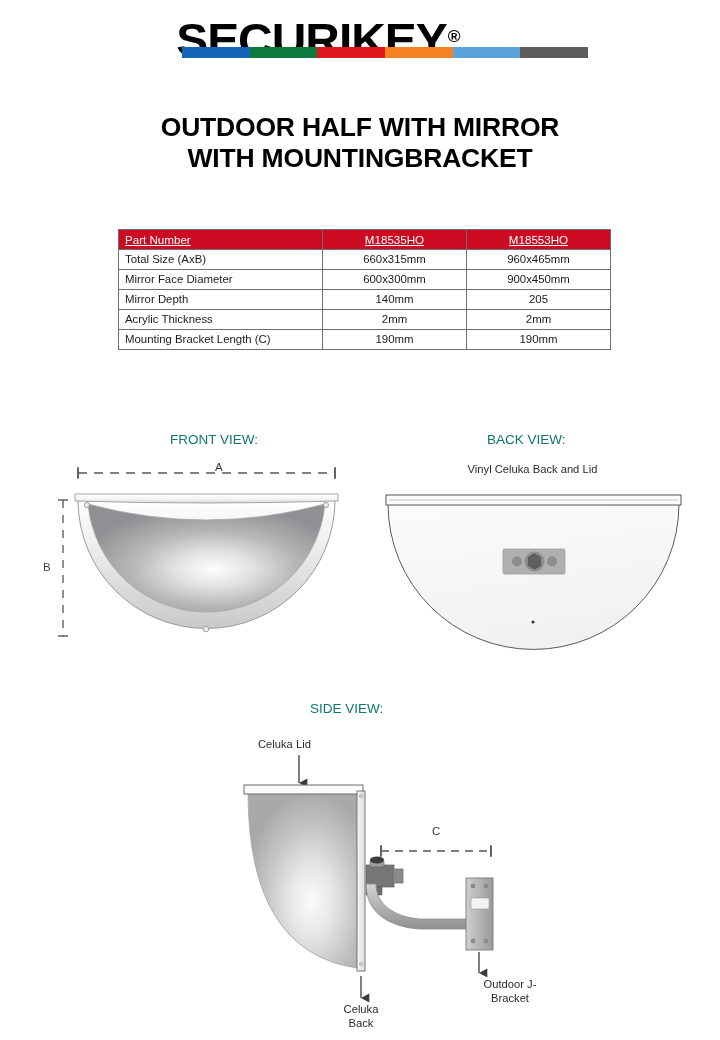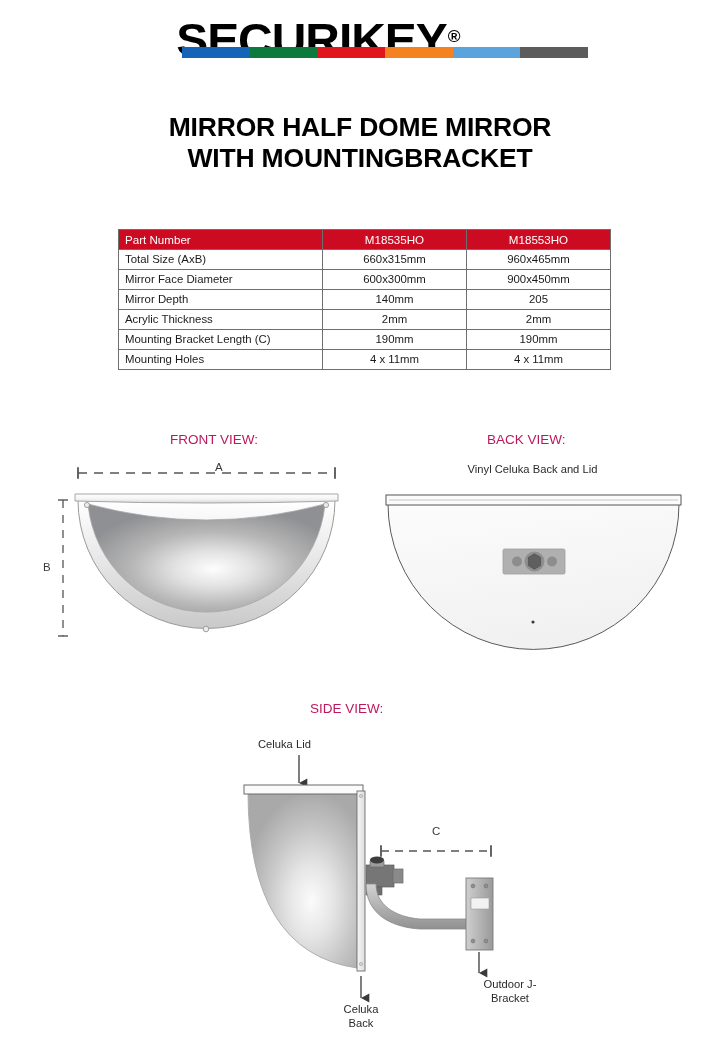--- a/index.html
+++ b/index.html
@@ -77,34 +77,35 @@
     line-height: 19px;
     font-weight: normal;
     white-space: nowrap;
     overflow: hidden;
   }
   #spec-table thead th {
     background: #cc0b22;
     color: #ffffff;
     border-color: #6f6f6f;
     font-size: 11.6px;
+    text-decoration: underline;
   }
   #spec-table thead th.lbl { text-align: left; }
   #spec-table thead th.val { }
   #spec-table tbody td.lbl { text-align: left; }
   #spec-table tbody td.val { text-align: center; }
   #spec-table col.c-label { width: 204px; }
   #spec-table col.c-v1 { width: 144px; }
   #spec-table col.c-v2 { width: 144px; }
 
   
   .view-title {
     position: absolute;
     font-size: 13.5px;
-    color: #be185d;
+    color: #0f766e;
     white-space: nowrap;
   }
   #front-view-title { left: 170px; top: 432px; }
   #back-view-title  { left: 487px; top: 432px; }
   #side-view-title  { left: 310px; top: 701px; }
 
   .diagram-label {
     position: absolute;
     font-size: 11.2px;
     color: #2a2a2a;
@@ -134,21 +135,21 @@
 <div id="logo-bar">
     <span style="background: rgb(20, 101, 184); flex: 1 1 0px;"></span>
     <span style="background: rgb(12, 122, 60); flex: 1 1 0px;"></span>
     <span style="background: rgb(224, 22, 28); flex: 1 1 0px;"></span>
     <span style="background: rgb(245, 130, 32); flex: 1 1 0px;"></span>
     <span style="background: rgb(91, 163, 221); flex: 1 1 0px;"></span>
     <span style="background: rgb(92, 92, 92); flex: 1 1 0px;"></span>
   </div>
 
 <div id="doc-title">
-  <div>MIRROR HALF DOME MIRROR</div>
+  <div>OUTDOOR HALF WITH MIRROR</div>
   <div>WITH MOUNTINGBRACKET</div>
 </div>
 
 <table id="spec-table">
   <colgroup>
     <col class="c-label">
       <col class="c-v1">
       <col class="c-v2">
   </colgroup>
   <thead>
@@ -177,25 +178,20 @@
       <tr>
         <td class="lbl">Acrylic Thickness</td>
         <td class="val">2mm</td>
         <td class="val">2mm</td>
       </tr>
       <tr>
         <td class="lbl">Mounting Bracket Length (C)</td>
         <td class="val">190mm</td>
         <td class="val">190mm</td>
       </tr>
-      <tr>
-        <td class="lbl">Mounting Holes</td>
-        <td class="val">4 x 11mm</td>
-        <td class="val">4 x 11mm</td>
-      </tr>
     </tbody>
 </table>
 
 <div class="view-title" id="front-view-title">FRONT VIEW:</div>
 <div class="view-title" id="back-view-title">BACK VIEW:</div>
 <div class="view-title" id="side-view-title">SIDE VIEW:</div>
 
 <div class="dim-letter" style="left:215px; top:461px;">A</div>
 <div class="dim-letter" style="left:43px; top:561px;">B</div>
 

